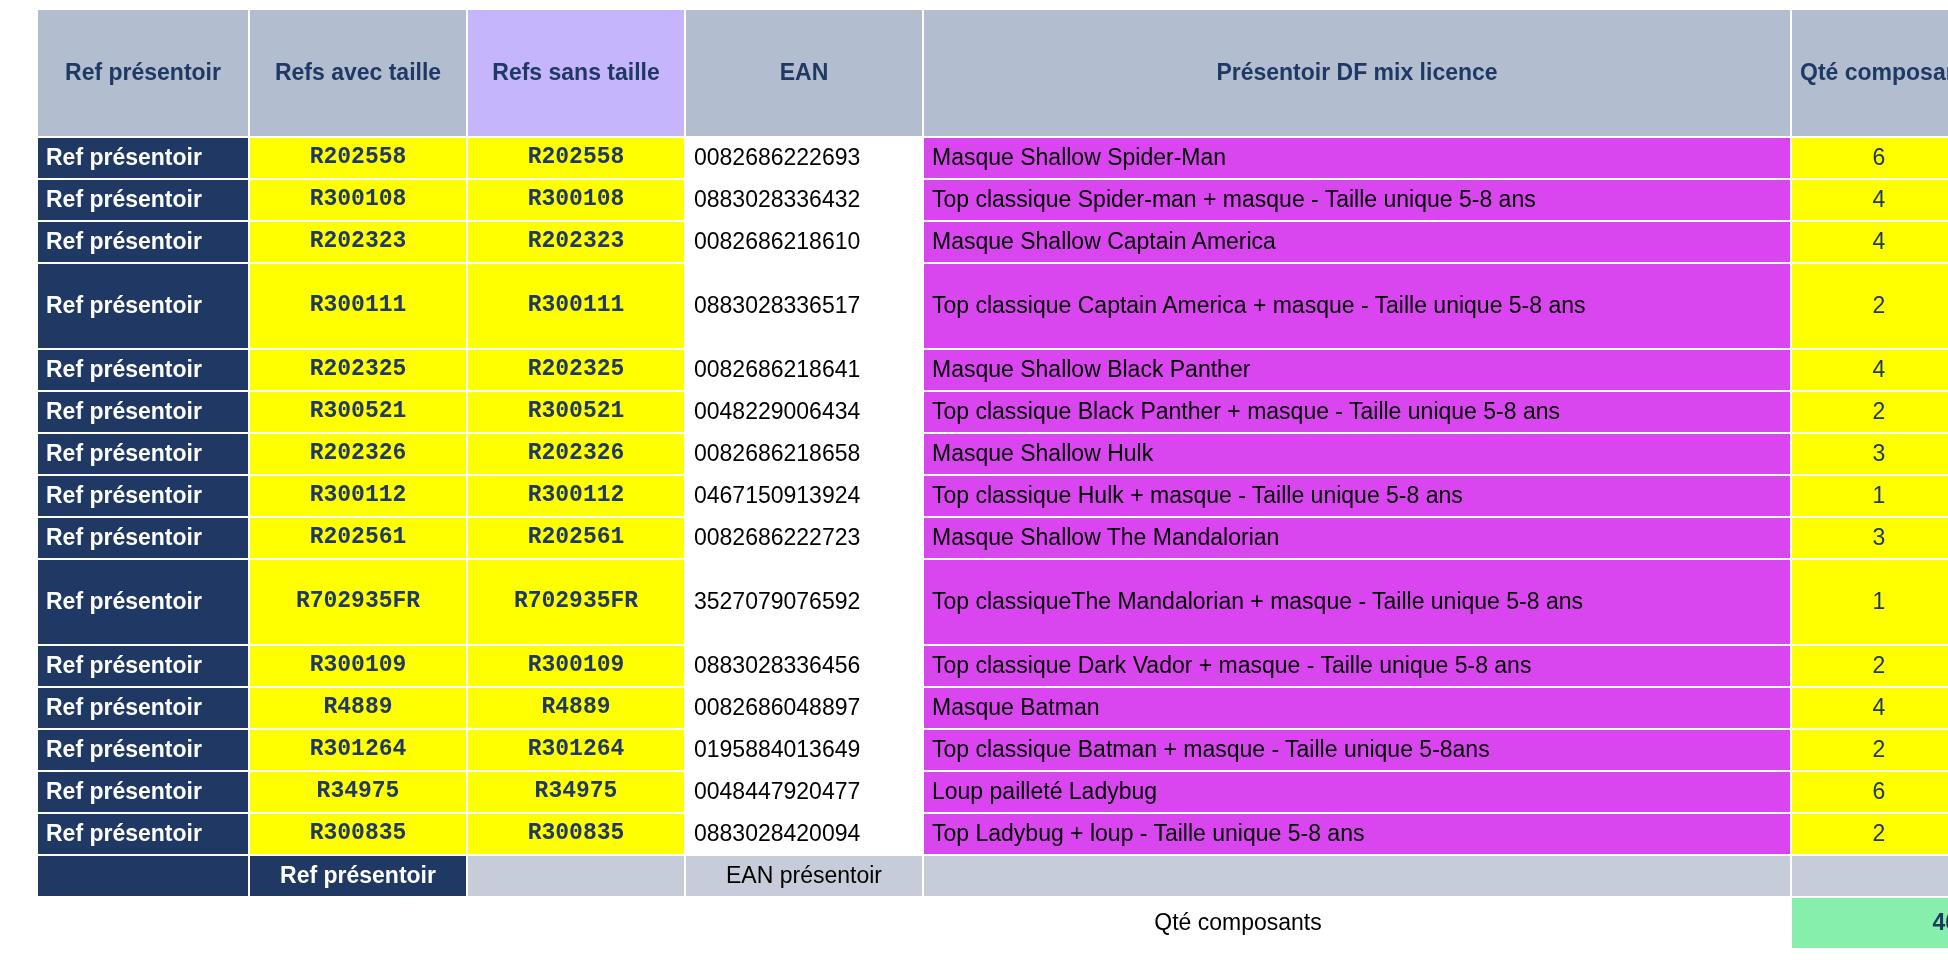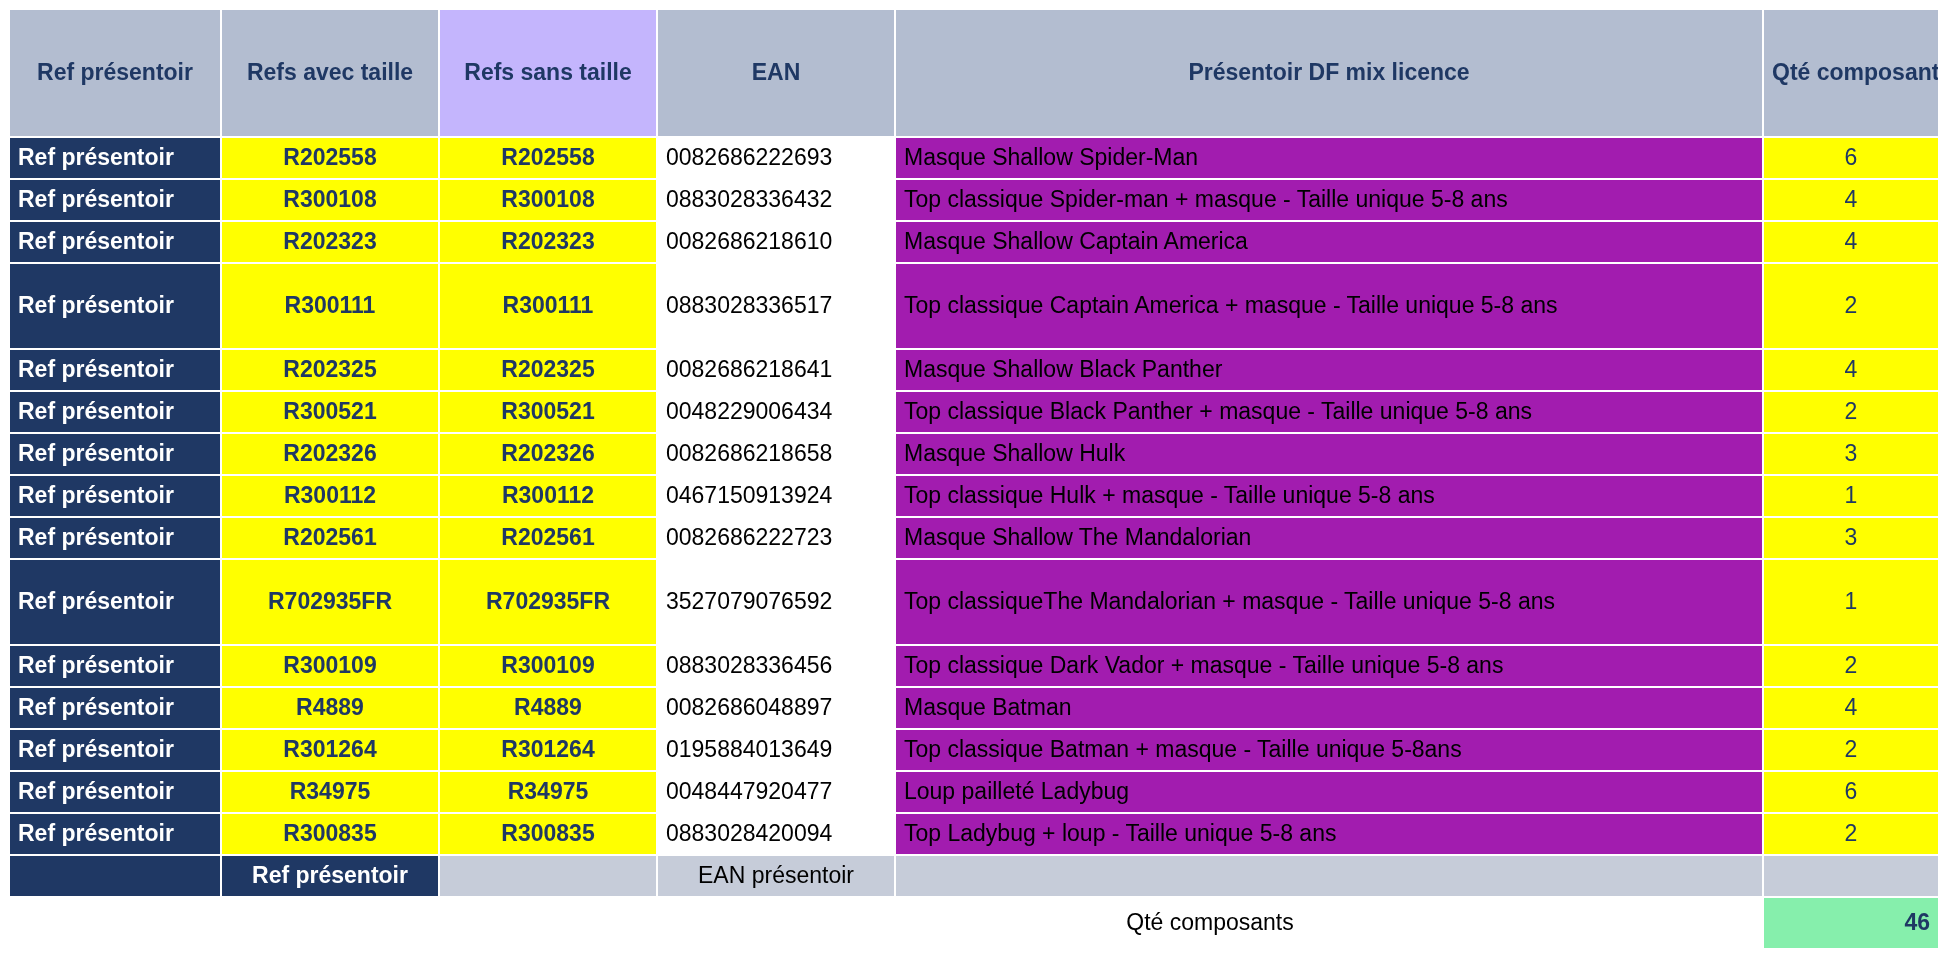--- a/index.html
+++ b/index.html
@@ -10,20 +10,21 @@
   body {
     width: 1948px;
     height: 976px;
     font-family: "Liberation Sans", sans-serif;
     overflow: hidden;
   }
   .sheet {
     padding: 8px 0 0 8px;
     box-sizing: border-box;
     width: 1544px;
+    margin-left: 28px;
   }
   table.grid {
     border-collapse: collapse;
     table-layout: fixed;
     width: 1930px;
   }
   table.grid td, table.grid th {
     border: 2px solid #ffffff;
     padding: 0 8px;
     font-size: 23px;
@@ -60,29 +61,30 @@
     font-weight: bold;
     text-align: left;
     font-size: 24px;
   }
   .c-yellow {
     background: #ffff00;
     color: #1f3864;
     font-weight: bold;
     text-align: center;
     font-size: 24px;
+    font-family: Liberation Mono, monospace;
   }
   .c-ean {
     background: #ffffff;
     color: #000000;
     text-align: left;
     font-size: 24px;
   }
   .c-desc {
-    background: #a21caf;
+    background: #d946ef;
     color: #000000;
     text-align: left;
     font-size: 24px;
   }
   .c-qty {
     background: #ffff00;
     color: #1f3864;
     text-align: center;
     font-size: 24px;
   }

